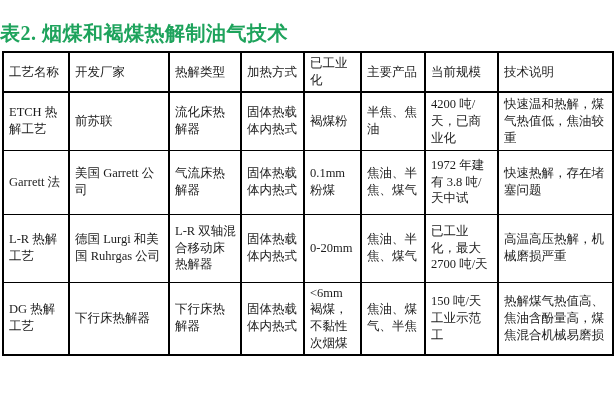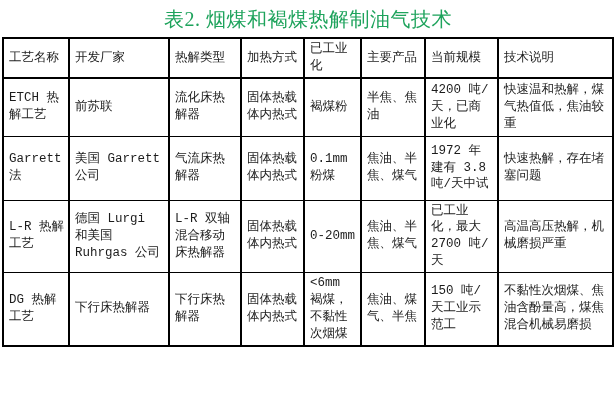--- a/index.html
+++ b/index.html
@@ -4,24 +4,23 @@
 <style>
   * { box-sizing: border-box; }
   html, body {
     margin: 0; padding: 0;
     width: 616px; height: 411px;
     background: #ffffff;
     font-family: "Liberation Serif", "DejaVu Serif", serif;
     overflow: hidden;
   }
   .title {
-    text-align: center;
     font-size: 20px;
-    font-weight: normal;
-    padding-top: 5px;
+    font-weight: bold;
+    padding-top: 19px;
     letter-spacing: 0.5px;
     line-height: 1.4;
   }
   table.doc-table {
     border-collapse: collapse;
     table-layout: fixed;
     margin: 4px auto 0 auto;
     width: 610px;
   }
   table.doc-table th,
@@ -33,21 +32,21 @@
     font-size: 12.5px;
     font-weight: normal;
     color: #1c1c1c;
     text-align: left;
     vertical-align: middle;
     padding: 2px 4px 2px 5px;
     line-height: 1.35;
     overflow: hidden;
     word-break: break-word;
   }
-  table.doc-table { border: 2px solid #000; font-family: Liberation Mono, monospace; }
+  table.doc-table { border: 2px solid #000; }
   table.doc-table thead th { border-bottom: 2px solid #000; }
   tr.r-head   { height: 40px; }
   tr.r-etch   { height: 58px; margin-top: 37px; }
   tr.r-garrett{ height: 64px; }
   tr.r-coed   { height: 66px; }
   tr.r-lr     { height: 68px; }
   tr.r-dg     { height: 72px; }
 </style>
 </head>
 <body>
@@ -109,16 +108,16 @@
       <td>高温高压热解，机械磨损严重</td>
     </tr>
     <tr class="r-dg">
       <td>DG 热解工艺</td>
       <td>下行床热解器</td>
       <td>下行床热解器</td>
       <td>固体热载体内热式</td>
       <td>&lt;6mm 褐煤，不黏性次烟煤</td>
       <td>焦油、煤气、半焦</td>
       <td>150 吨/天工业示范工</td>
-      <td>不黏性次烟煤、焦油含酚量高，煤焦混合机械易磨损</td>
+      <td>热解煤气热值高、焦油含酚量高，煤焦混合机械易磨损</td>
     </tr>
   </tbody>
 </table>
 
 </body></html>

